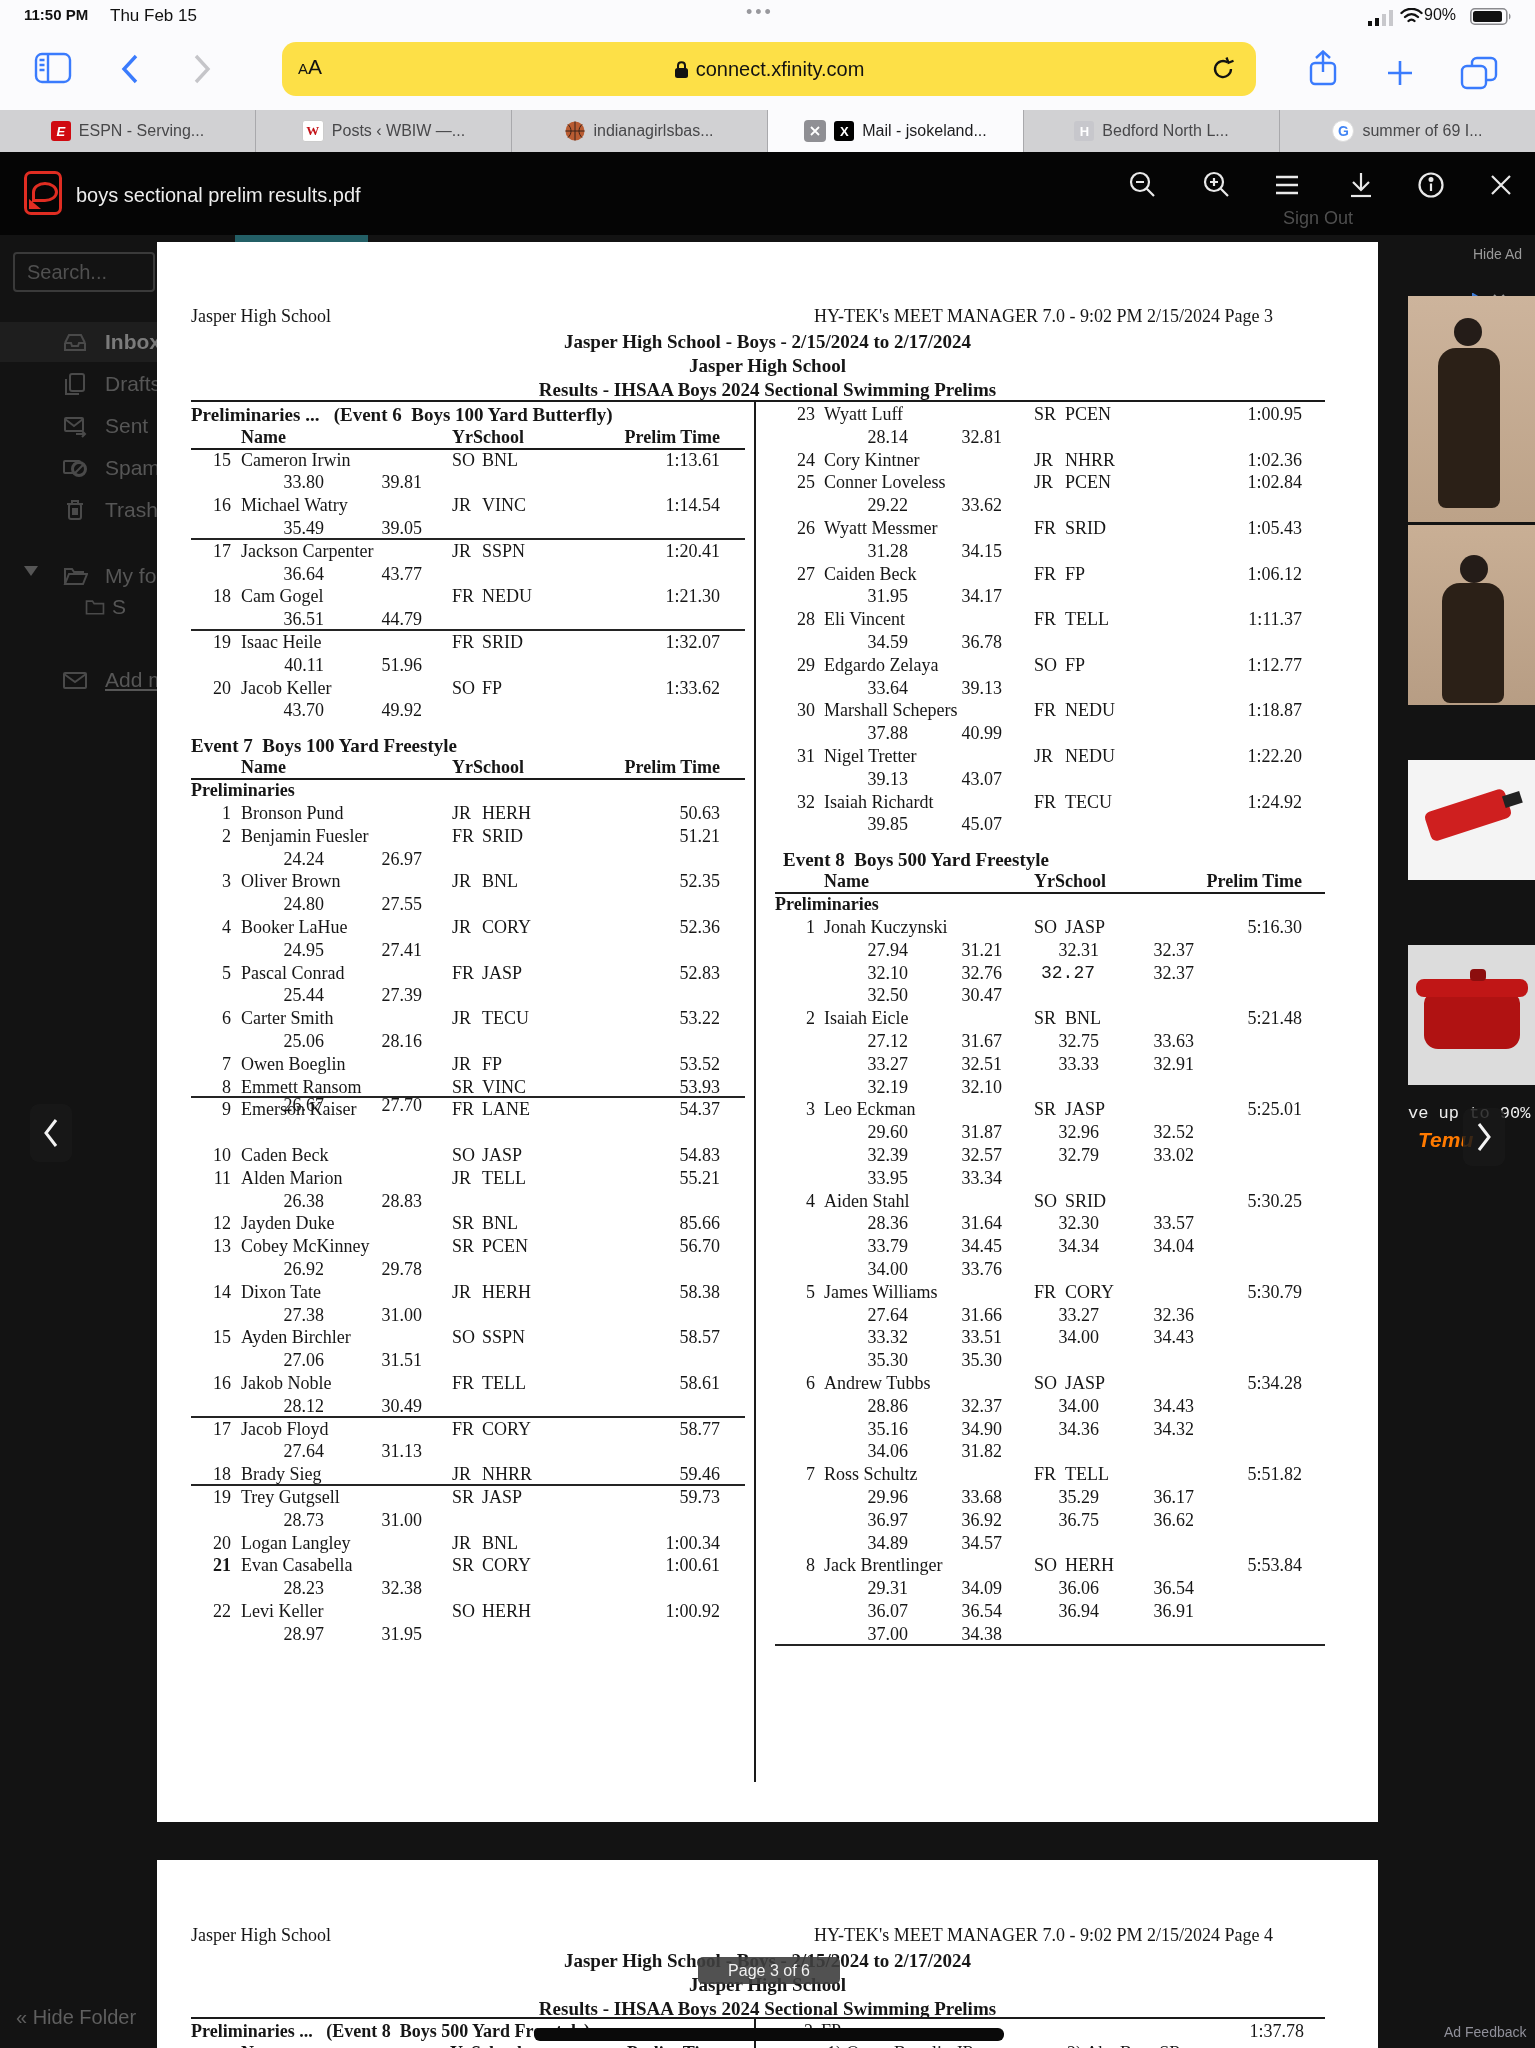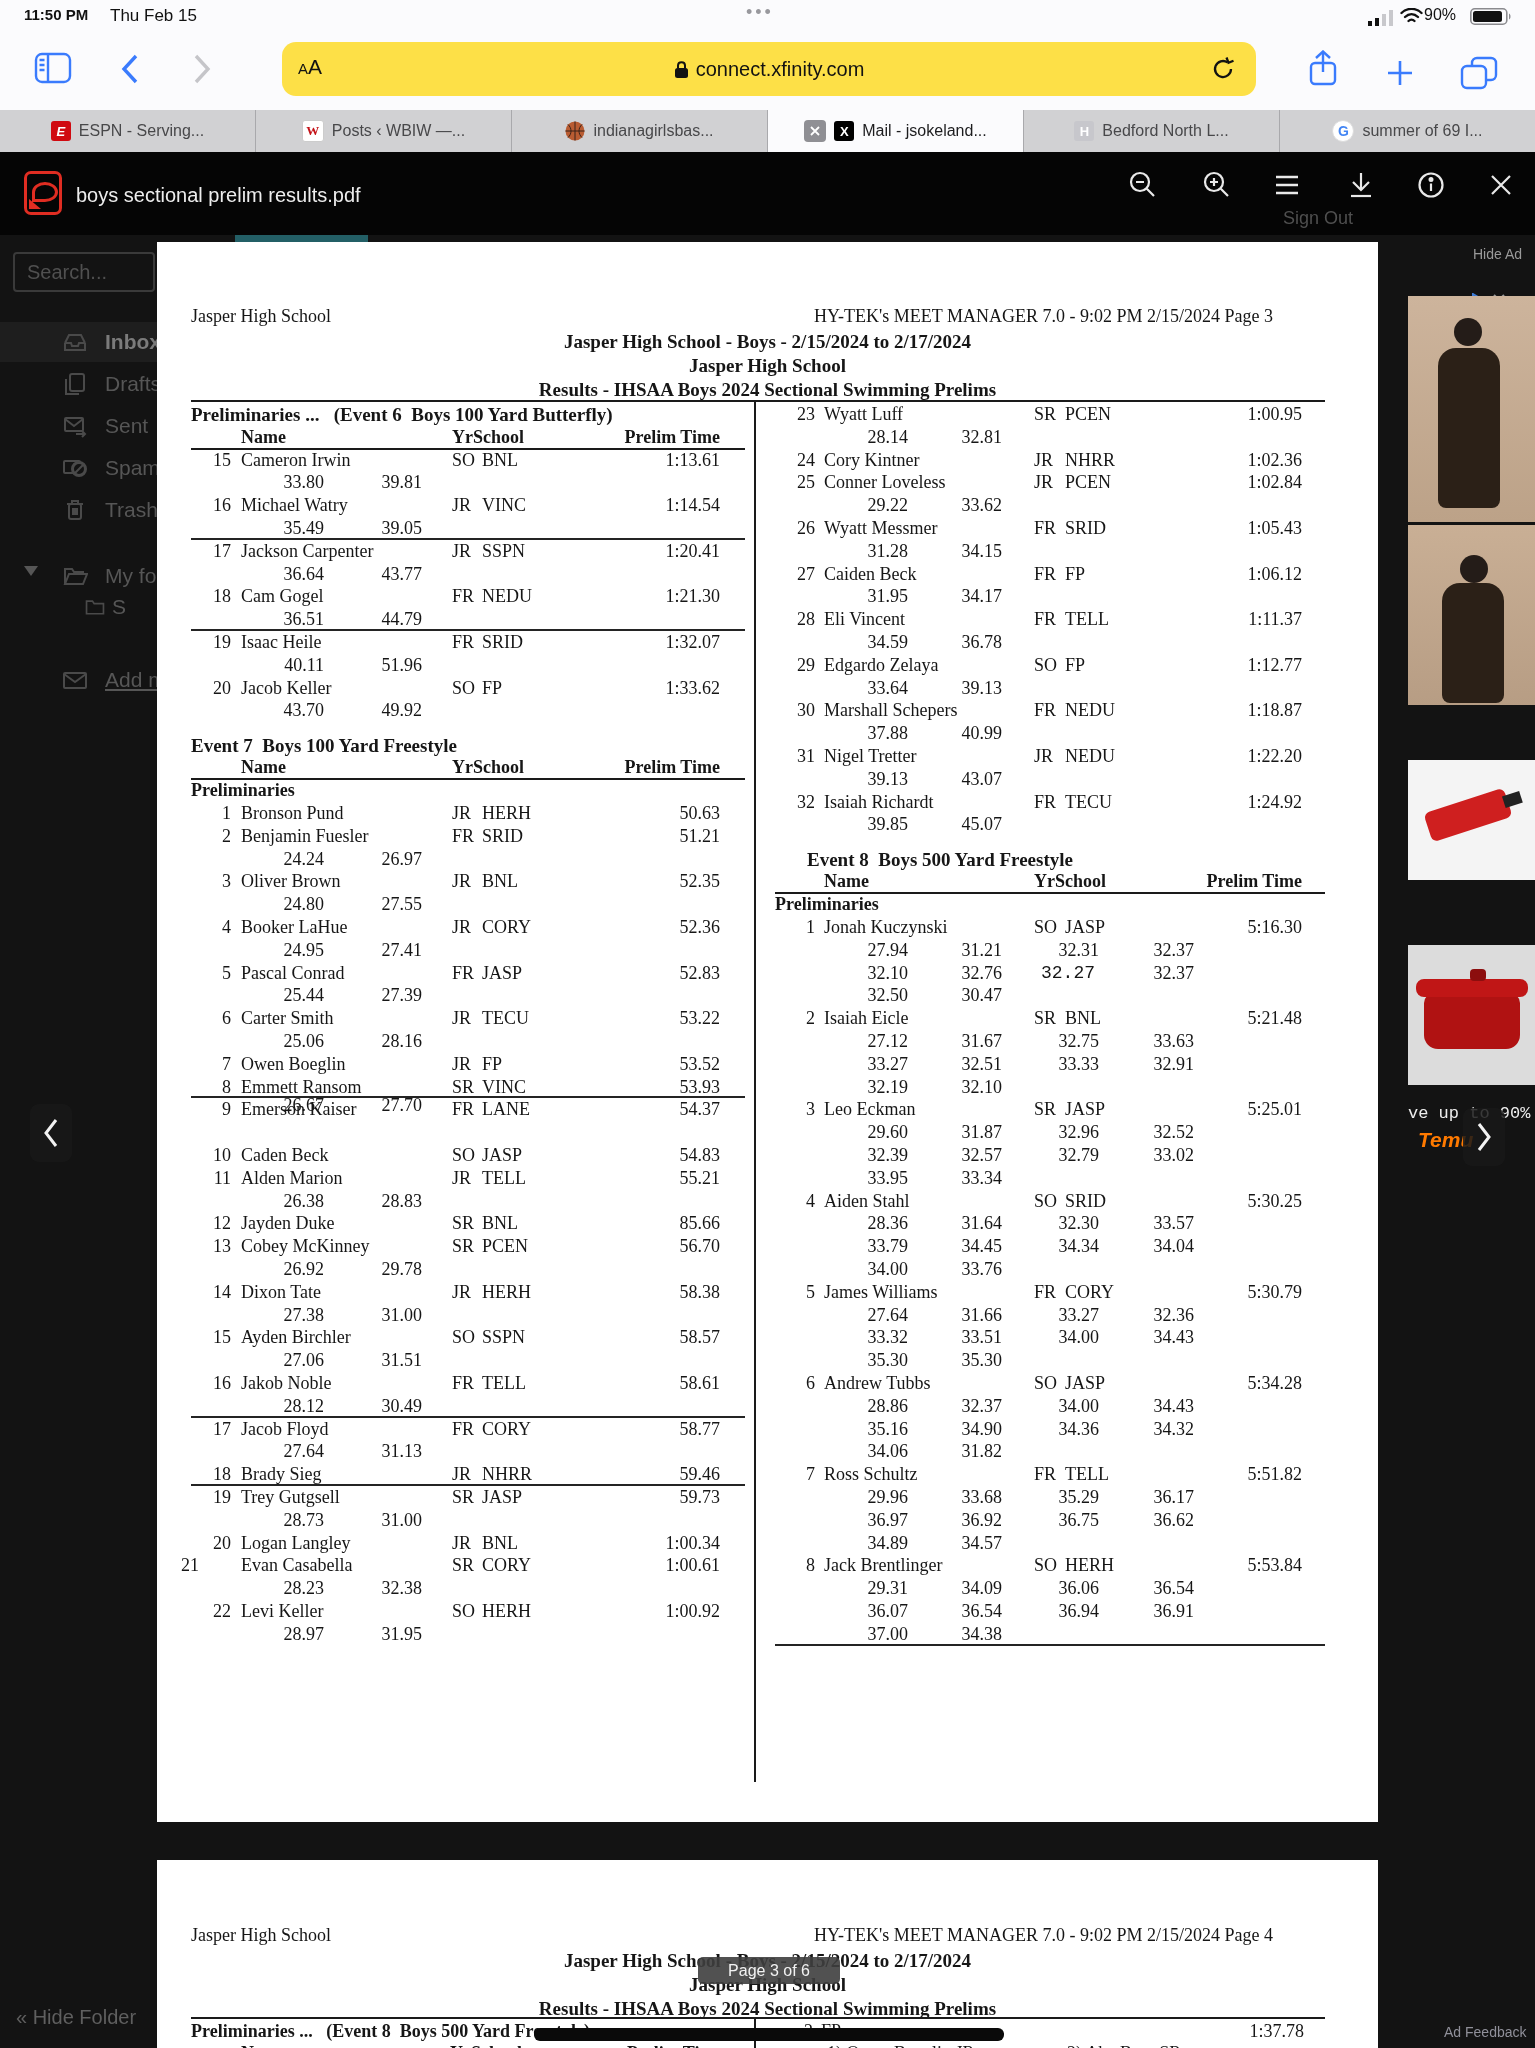--- a/index.html
+++ b/index.html
@@ -446,21 +446,21 @@
           <span class="pspan" style="left: 175px; width: 90px; text-align: right;">31.00</span>
         </div>
         <div class="pline" style="top: 1290.6px;">
           <span class="pspan" style="left: 24px; width: 50px; text-align: right;">20</span>
           <span class="pspan" style="left: 84px;">Logan Langley</span>
           <span class="pspan" style="left: 295px;">JR</span>
           <span class="pspan" style="left: 325px;">BNL</span>
           <span class="pspan" style="left: 453px; width: 110px; text-align: right;">1:00.34</span>
         </div>
         <div class="pline" style="top: 1313.4px;">
-          <span class="pspan" style="left: 24px; width: 50px; ">21</span>
+          <span class="pspan" style="left: 24px; width: 50px; text-align: right; font-weight: bold;">21</span>
           <span class="pspan" style="left: 84px;">Evan Casabella</span>
           <span class="pspan" style="left: 295px;">SR</span>
           <span class="pspan" style="left: 325px;">CORY</span>
           <span class="pspan" style="left: 453px; width: 110px; text-align: right;">1:00.61</span>
         </div>
         <div class="pline" style="top: 1336.2px;">
           <span class="pspan" style="left: 77px; width: 90px; text-align: right;">28.23</span>
           <span class="pspan" style="left: 175px; width: 90px; text-align: right;">32.38</span>
         </div>
         <div class="pline" style="top: 1359px;">
@@ -576,21 +576,21 @@
           <span class="pspan" style="left: 667px;">Isaiah Richardt</span>
           <span class="pspan" style="left: 877px;">FR</span>
           <span class="pspan" style="left: 908px;">TECU</span>
           <span class="pspan" style="left: 1035px; width: 110px; text-align: right;">1:24.92</span>
         </div>
         <div class="pline" style="top: 572.4px;">
           <span class="pspan" style="left: 661px; width: 90px; text-align: right;">39.85</span>
           <span class="pspan" style="left: 755px; width: 90px; text-align: right;">45.07</span>
         </div>
         <div class="pline" style="top: 606.6px;">
-          <span class="pspan b t19" style="left: 650px; text-align: center;">Event 8  Boys 500 Yard Freestyle</span>
+          <span class="pspan b t19" style="left: 626px; text-align: center;">Event 8  Boys 500 Yard Freestyle</span>
         </div>
         <div class="punder" style="left: 618px; width: 550px; top: 650.4px;"></div>
         <div class="pline" style="top: 629.4px;">
           <span class="pspan b" style="left: 667px;">Name</span>
           <span class="pspan b" style="left: 877px;">YrSchool</span>
           <span class="pspan b" style="left: 975px; width: 170px; text-align: right;">Prelim Time</span>
         </div>
         <div class="pline" style="top: 652.2px;">
           <span class="pspan b" style="left: 618px;">Preliminaries</span>
         </div>

